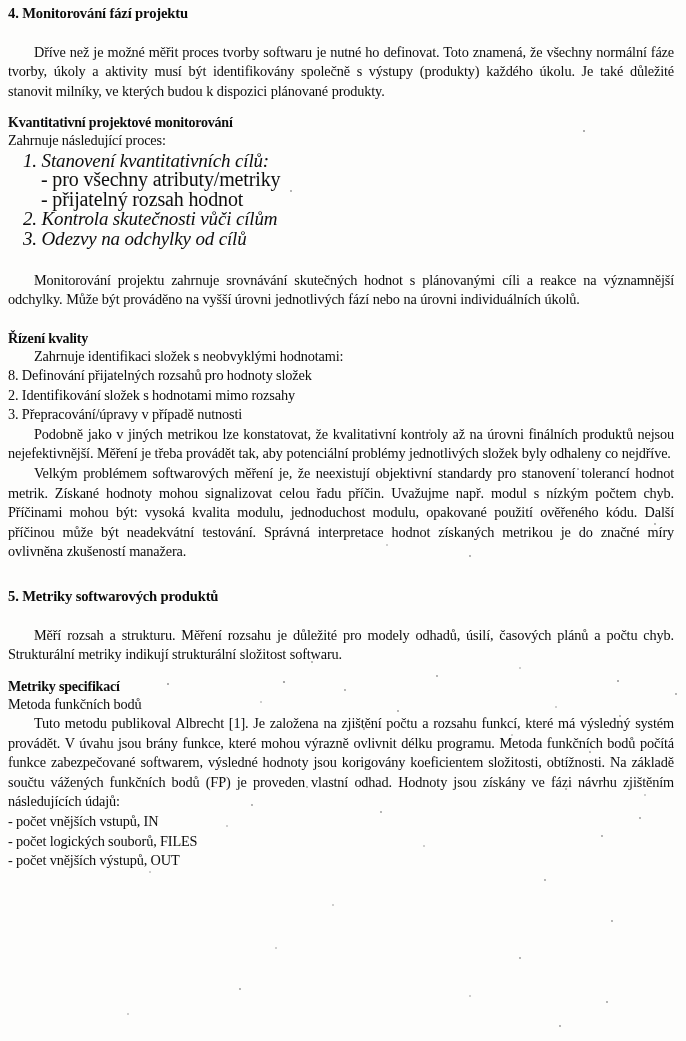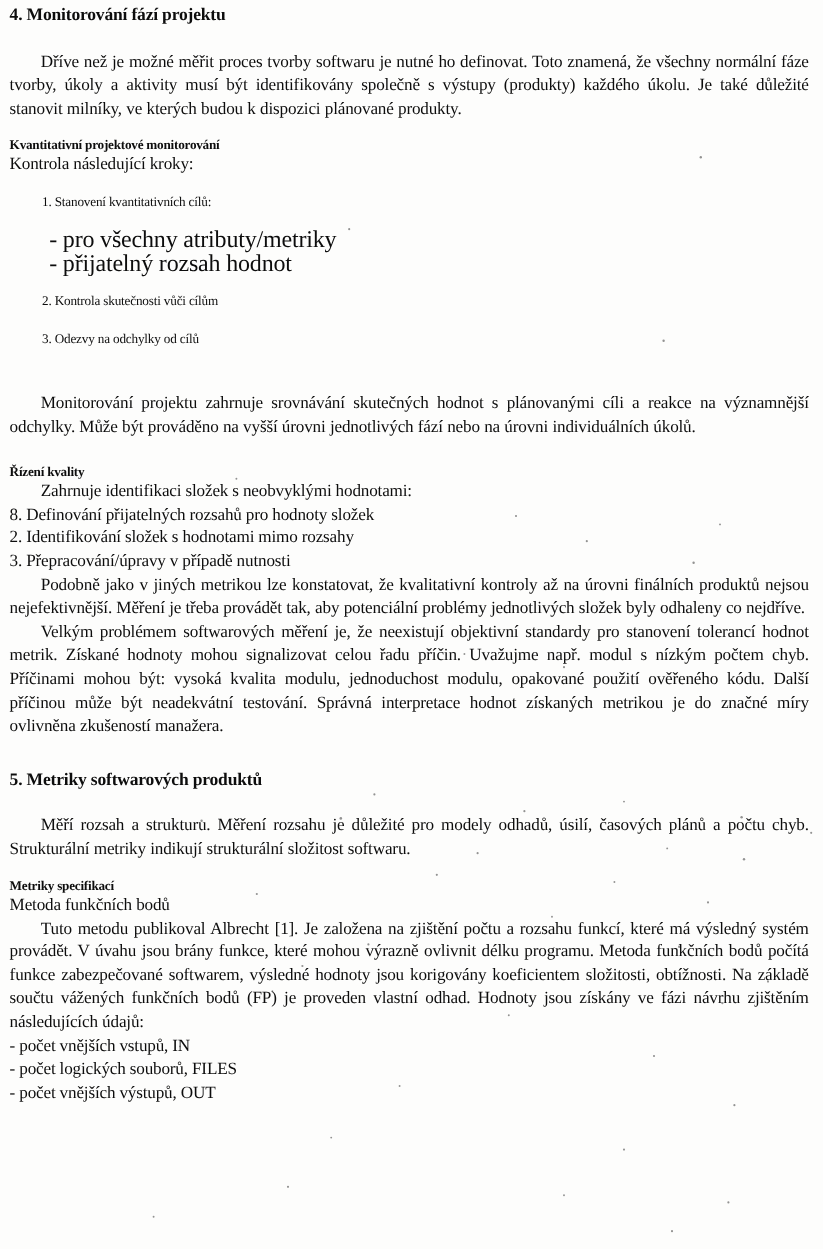--- a/index.html
+++ b/index.html
@@ -36,21 +36,21 @@
   
   .h-sec {
     font-weight: bold;
     font-size: 14.6px;
     line-height: 1.0;
     letter-spacing: -0.15px;
     margin: 0;
   }
   .h-sub {
     font-weight: bold;
-    font-size: 11px;
+    font-size: 14px;
     line-height: 1.05;
     letter-spacing: -0.2px;
     margin: 0;
   }
   .para {
     font-size: 14.3px;
     line-height: 19.6px;
     text-align: justify;
     text-justify: inter-word;
     margin: 0;
@@ -59,25 +59,26 @@
   }
   .para.indent { text-indent: 26px; }
   .plain {
     font-size: 14.3px;
     line-height: 19.6px;
     margin: 0;
     letter-spacing: -0.15px;
     text-align: left;
   }
   .li-num {
-    font-size: 11px;
-    line-height: 19.6px;
-    margin: 12px;
+    font-size: 19px;
+    line-height: 19.6px;
+    margin: 0;
     padding-left: 15px;
     letter-spacing: -0.15px;
+    font-style: italic;
   }
   .li-dash {
     font-size: 20px;
     line-height: 19.6px;
     margin: 0;
     padding-left: 33px;
     letter-spacing: -0.15px;
   }
   .li-flat {
     font-size: 14.3px;
@@ -108,21 +109,21 @@
 
     <h2 class="h-sec">4. Monitorování fází projektu</h2>
 
     <div class="gap-l"></div>
 
     <p class="para indent">Dříve než je možné měřit proces tvorby softwaru je nutné ho definovat. Toto znamená, že všechny normální fáze tvorby, úkoly a aktivity musí být identifikovány společně s výstupy (produkty) každého úkolu. Je také důležité stanovit milníky, ve kterých budou k dispozici plánované produkty.</p>
 
     <div class="gap-m"></div>
 
     <h3 class="h-sub">Kvantitativní projektové monitorování</h3>
-    <p class="plain">Kontrola následující kroky:</p>
+    <p class="plain">Zahrnuje následující proces:</p>
 
     <p class="li-num">1. Stanovení kvantitativních cílů:</p>
     <p class="li-dash">- pro všechny atributy/metriky</p>
     <p class="li-dash">- přijatelný rozsah hodnot</p>
     <p class="li-num">2. Kontrola skutečnosti vůči cílům</p>
     <p class="li-num">3. Odezvy na odchylky od cílů</p>
 
     <div class="gap-l"></div>
 
     <p class="para indent">Monitorování projektu zahrnuje srovnávání skutečných hodnot s plánovanými cíli a reakce na významnější odchylky. Může být prováděno na vyšší úrovni jednotlivých fází nebo na úrovni individuálních úkolů.</p>

